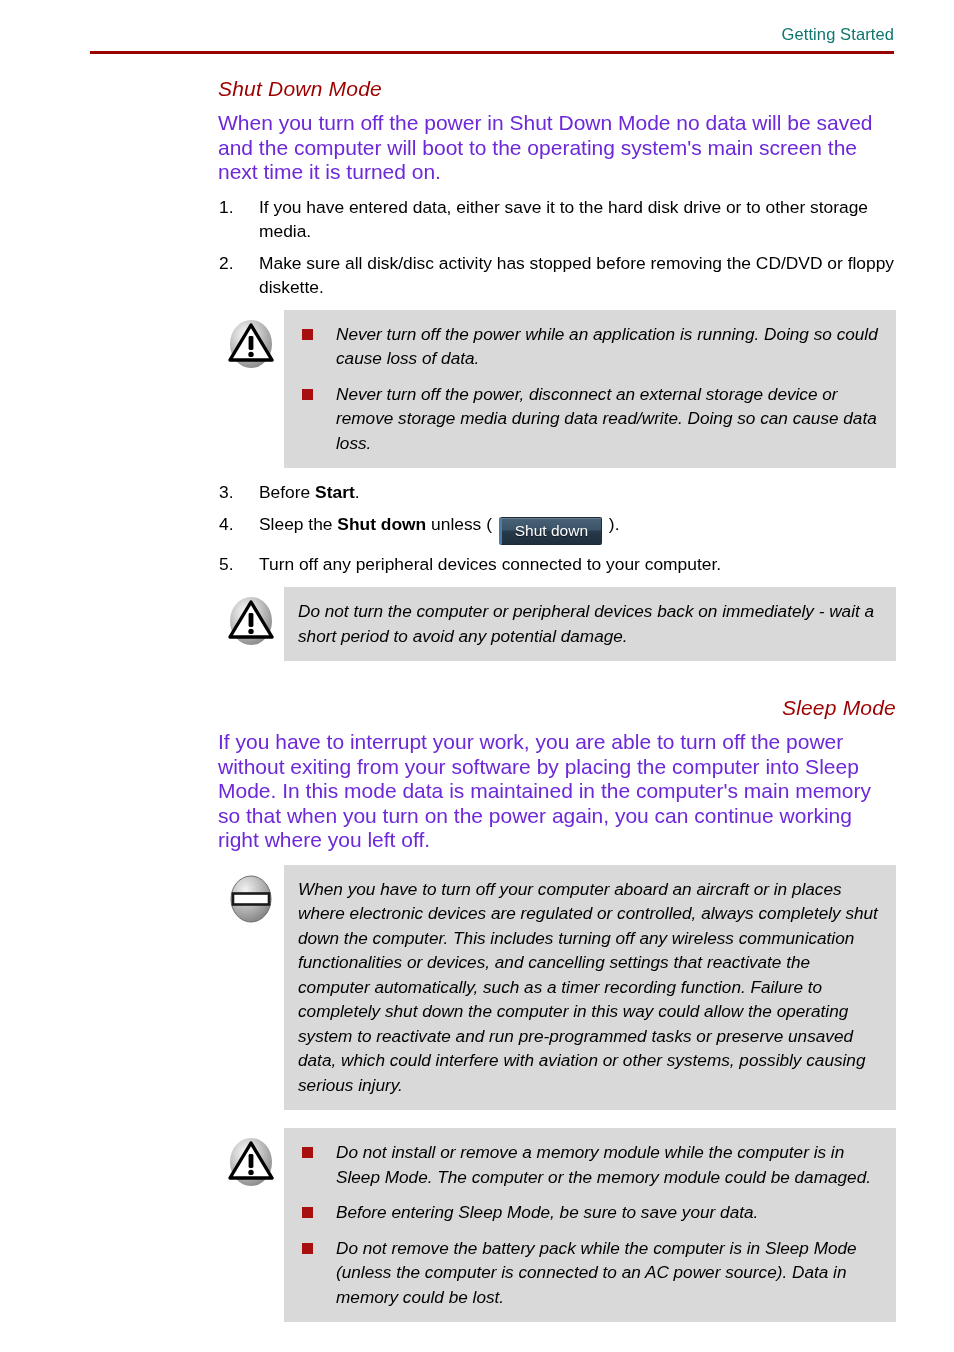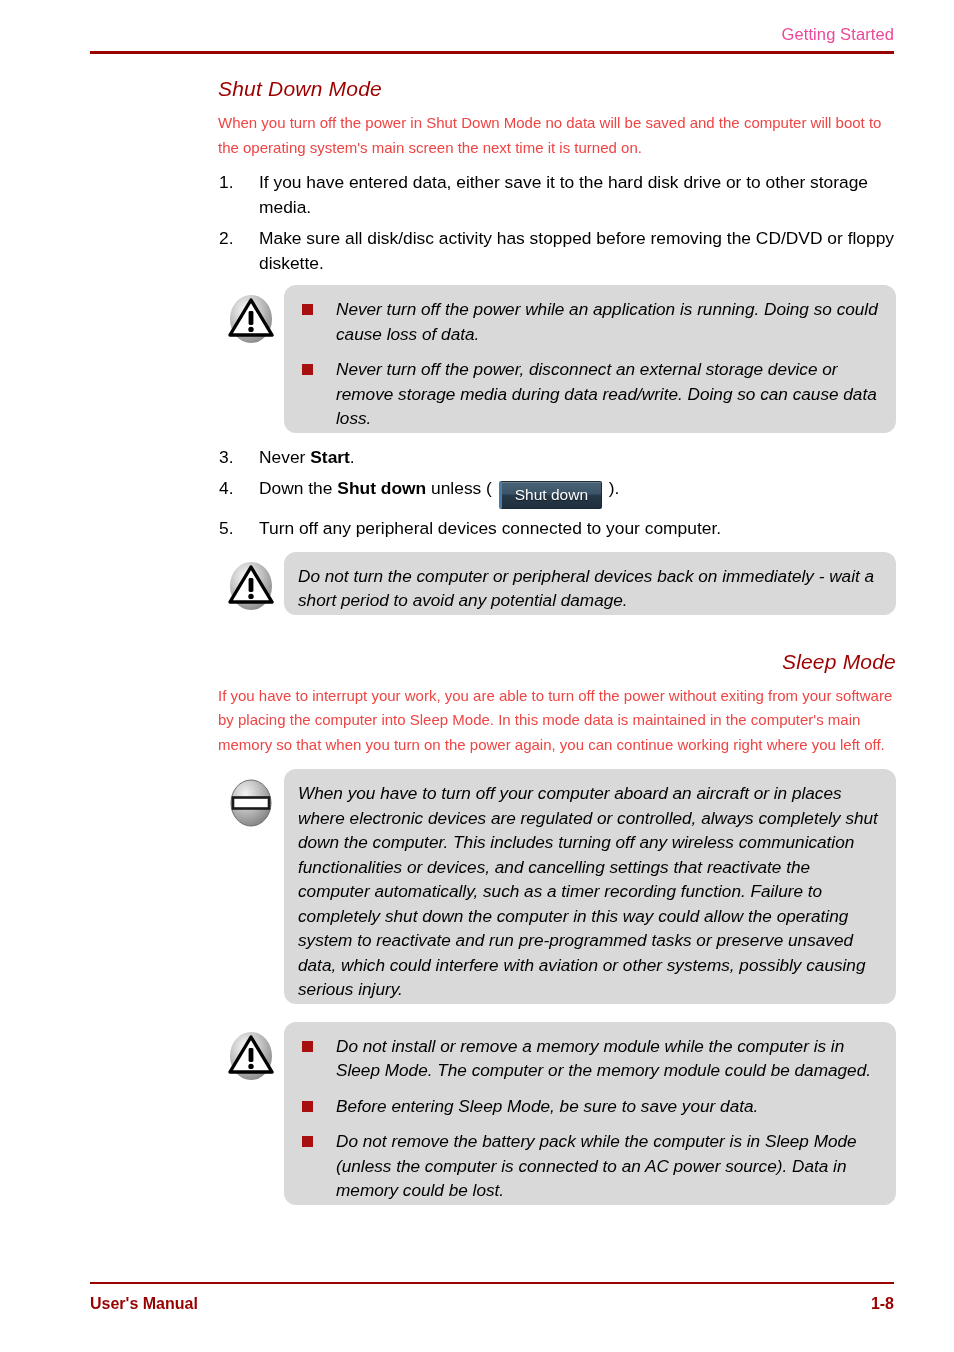--- a/index.html
+++ b/index.html
@@ -27,21 +27,21 @@
   
   .header {
     position: absolute;
     left: 90px;
     right: 60px;
     top: 24px;
     height: 34px;
   }
   .header-title {
     text-align: right;
-    color: #ec4899;
+    color: #0f766e;
     font-size: 16.5px;
     line-height: 20px;
     letter-spacing: .1px;
   }
   .header-rule {
     position: absolute;
     left: 0;
     right: 0;
     top: 27px;
     height: 3px;
@@ -65,23 +65,23 @@
     color: #9c0000;
     letter-spacing: .2px;
   }
   .section-heading.sleep {
     margin-top: 0;
     text-align: right;
   }
 
   p.body-text {
     margin: 0 0 10px 0;
-    font-size: 15px;
+    font-size: 21px;
     line-height: 24.5px;
-    color: #ef4444;
+    color: #6d28d9;
   }
 
   
   ol.steps {
     list-style: none;
     margin: 0;
     padding: 0;
   }
   ol.steps li {
     position: relative;
@@ -133,23 +133,22 @@
   .notice-icon {
     flex: 0 0 66px;
     width: 66px;
     padding-top: 8px;
     display: flex;
     justify-content: center;
   }
   .notice-body {
     flex: 1 1 auto;
     background: #d9d9d9;
-    padding: 12px 14px 2px 14px;
+    padding: 12px 14px 13px 14px;
     box-sizing: border-box;
-    border-radius: 12px;
   }
   .notice-body p {
     margin: 0;
     font-style: italic;
     font-size: 17.2px;
     line-height: 24.5px;
   }
 
   ul.notice-list {
     list-style: none;
@@ -262,25 +261,25 @@
               <span>Never turn off the power, disconnect an external storage device or remove storage media during data read/write. Doing so can cause data loss.</span>
             </li>
           </ul>
         </div>
       </div>
     </div>
 
     <ol class="steps" style="margin-top:12px;">
       <li>
         <span class="num">3.</span>
-        <span>Never </span><b>Start</b><span>.</span>
+        <span>Before </span><b>Start</b><span>.</span>
       </li>
       <li>
         <span class="num">4.</span>
-        <span>Down the </span><b>Shut down</b><span> unless ( </span><span class="inline-btn-wrap"><span class="win-button">Shut down</span></span><span> ).</span>
+        <span>Sleep the </span><b>Shut down</b><span> unless ( </span><span class="inline-btn-wrap"><span class="win-button">Shut down</span></span><span> ).</span>
       </li>
       <li>
         <span class="num">5.</span>
         <span>Turn off any peripheral devices connected to your computer.</span>
       </li>
     </ol>
 
     <div class="notice" style="margin-top:11px;">
       <div class="notice-row">
         <div class="notice-icon">
@@ -360,21 +359,14 @@
               <span class="sq"></span>
               <span>Do not remove the battery pack while the computer is in Sleep Mode (unless the computer is connected to an AC power source). Data in memory could be lost.</span>
             </li>
           </ul>
         </div>
       </div>
     </div>
 
   </div>
 
-  <div class="footer">
-    <div class="footer-rule"></div>
-    <div class="footer-inner">
-      <div>User's Manual</div>
-      <div class="footer-page">1-8</div>
-    </div>
-  </div>
 
 </div>
 
 </body></html>

